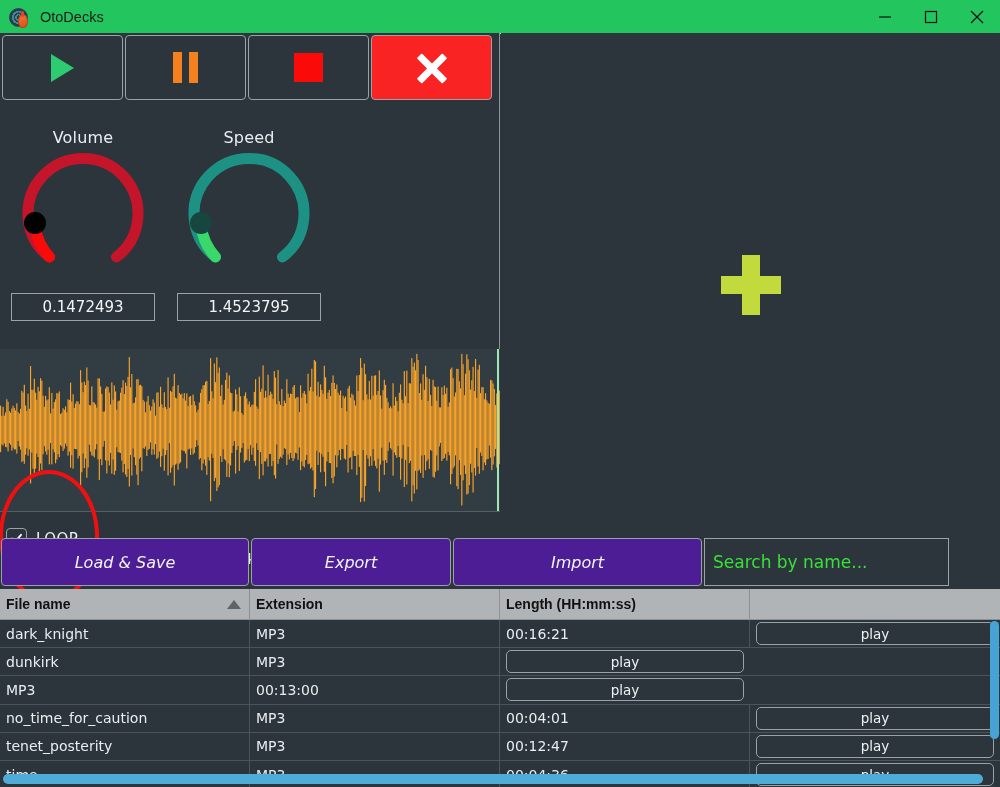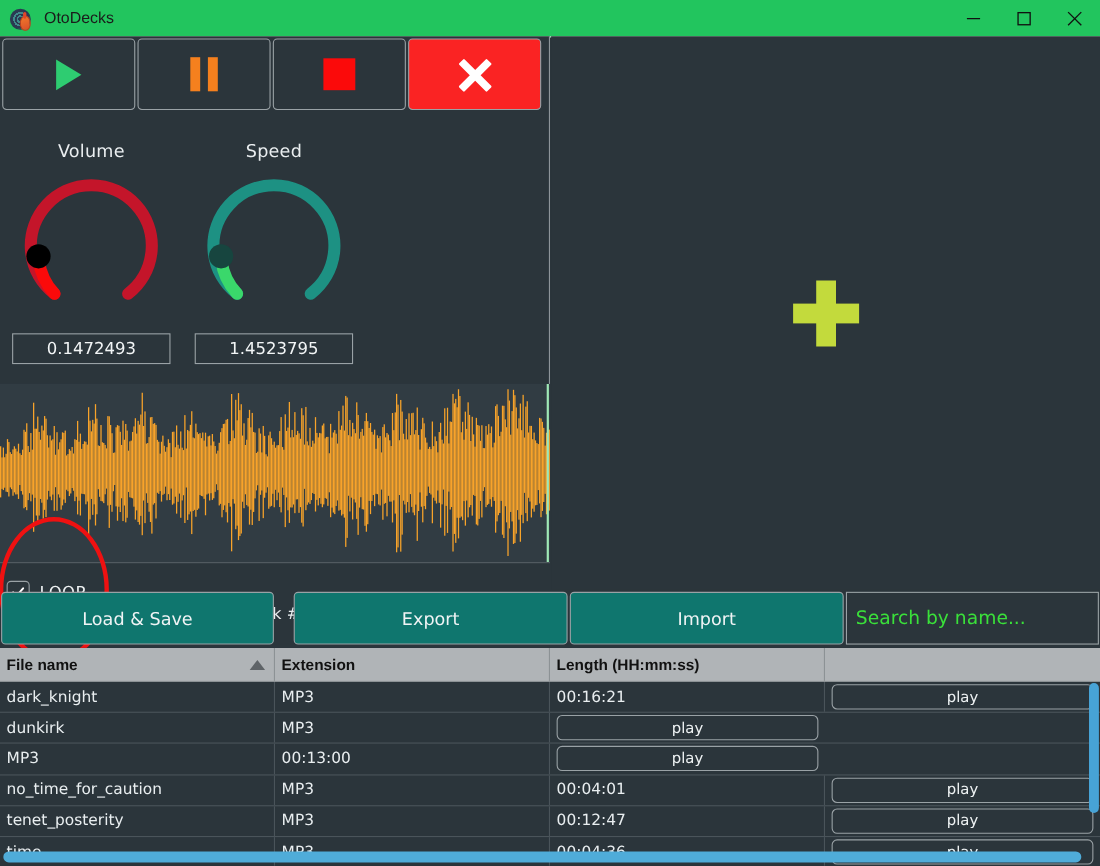--- a/index.html
+++ b/index.html
@@ -46,21 +46,21 @@
   .ico-pause i{display:block;width:9px;height:31px;background:#f5801e;}
   .ico-stop{width:29px;height:29px;background:#fb0a0a;}
   .ico-x{position:relative;width:34px;height:34px;}
   .ico-x:before,.ico-x:after{content:"";position:absolute;left:-1px;top:14px;width:36px;height:7px;background:#fff;border-radius:1px;}
   .ico-x:before{transform:rotate(45deg);}
   .ico-x:after{transform:rotate(-45deg);}
 
   
   .knobs{display:flex;margin-top:28px;}
   .knobcol{width:166px;display:flex;flex-direction:column;align-items:center;}
-  .knoblabel{font-size:16px;color:#eaeef0;margin-bottom:10px;letter-spacing:.2px;}
+  .knoblabel{font-size:16px;color:#eaeef0;letter-spacing:.2px;}
   .knobwrap{width:134px;height:134px;position:relative;}
   .knobwrap svg{display:block;}
   .valbox{
     margin-top:12px;width:144px;height:28px;box-sizing:border-box;
     border:1px solid #9aa2a6;background:#2b353b;color:#f2f5f6;
     font-size:15px;display:flex;align-items:center;justify-content:center;
   }
 
   
   .wavewrap{position:absolute;left:0;top:316px;width:500px;height:162px;background:#313c43;overflow:hidden;}
@@ -79,24 +79,24 @@
   
   .rightpanel{position:absolute;left:501px;top:33px;width:499px;height:503px;background:#2b353b;
     display:flex;align-items:center;justify-content:center;}
   .plus{position:relative;width:60px;height:60px;}
   .plus:before,.plus:after{content:"";position:absolute;background:#c3da3c;}
   .plus:before{left:21px;top:0;width:18px;height:60px;}
   .plus:after{left:0;top:21px;width:60px;height:18px;}
 
   
   .actionbar{position:absolute;left:0;top:537px;width:1000px;height:50px;display:flex;gap:2px;padding:1px 1px 0 1px;box-sizing:border-box;}
-  .abtn{flex:0 0 auto;height:48px;box-sizing:border-box;background:#0f766e;border:1px solid #9aa2a6;border-radius:4px;
-        display:flex;align-items:center;justify-content:center;color:#f0f4f5;font-size:16px;cursor:pointer;}
+  .abtn{flex:0 0 auto;height:48px;box-sizing:border-box;background:#4c1d95;border:1px solid #9aa2a6;border-radius:4px;
+        display:flex;align-items:center;justify-content:center;color:#f0f4f5;font-size:16px;cursor:pointer;font-style:italic;}
   .abtn.w1{width:248px;}
-  .abtn.w2{width:249px;margin-left:16px;}
+  .abtn.w2{width:200px;}
   .abtn.w3{width:249px;}
   .searchbox{width:245px;height:48px;box-sizing:border-box;background:#2b353b;border:1px solid #9aa2a6;
     color:#3ae03a;font-size:17px;display:flex;align-items:center;padding-left:8px;cursor:text;
     font-family:"DejaVu Sans",sans-serif;}
 
   
   .tablewrap{position:absolute;left:0;top:589px;width:1000px;height:198px;background:#2b353b;overflow:hidden;}
   .thead{display:flex;height:30px;background:#b0b4b7;border-bottom:1px solid #8c9295;}
   .th{box-sizing:border-box;height:30px;display:flex;align-items:center;padding-left:6px;
       font-size:14px;font-weight:bold;color:#111;border-right:1px solid #8c9295;font-family:"Liberation Sans",sans-serif;}

